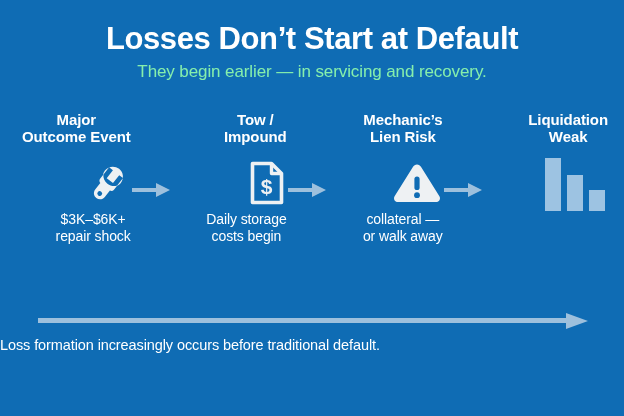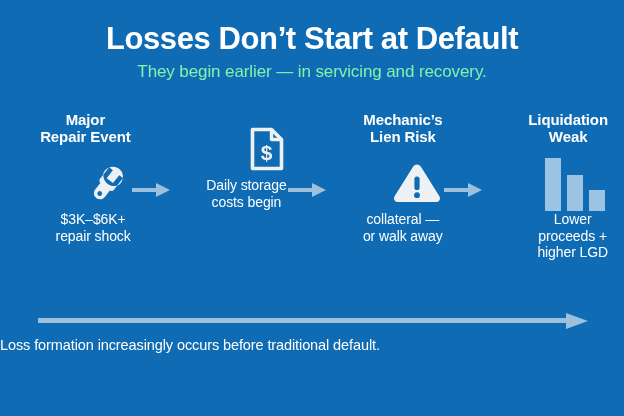--- a/index.html
+++ b/index.html
@@ -133,21 +133,21 @@
   <div class="header">
     <div class="title">Losses Don’t Start at Default</div>
     <div class="subtitle">They begin earlier — in servicing and recovery.</div>
   </div>
 
   <div class="steps">
 
     <div class="step step-1">
       <div class="step-head">
         <div>Major</div>
-        <div>Repair Event</div>
+        <div>Outcome Event</div>
       </div>
       <div class="step-icon">
         <svg width="46" height="46" viewBox="0 0 46 46" aria-hidden="true">
           <g transform="rotate(38 23 23)">
             <path d="M23.0 5.0 C17.4 5.0 12.9 9.5 12.9 15.1 C12.9 16.9 13.4 18.6 14.2 20.0
                      L14.2 20.0 L14.2 9.9 L19.0 9.9 L19.0 20.0 L27.0 20.0 L27.0 9.9 L31.8 9.9
                      L31.8 20.0 C32.6 18.6 33.1 16.9 33.1 15.1 C33.1 9.5 28.6 5.0 23.0 5.0 Z" fill="#eef1f3"></path>
             <path d="M14.2 19.2 C15.9 22.0 19.2 23.9 23.0 23.9 C26.8 23.9 30.1 22.0 31.8 19.2
                      L31.8 24.6 C31.8 26.2 30.6 27.5 29.1 27.7 L29.1 36.0
                      C29.1 39.3 26.4 42.0 23.0 42.0 C19.6 42.0 16.9 39.3 16.9 36.0
@@ -163,20 +163,24 @@
     </div>
 
     <div class="connector">
       <svg width="38" height="16" viewBox="0 0 38 16" aria-hidden="true">
         <rect x="0" y="6" width="26" height="4" fill="#9dc0dd"></rect>
         <polygon points="24,1 38,8 24,15" fill="#9dc0dd"></polygon>
       </svg>
     </div>
 
     <div class="step step-2">
+      <div class="step-head">
+        <div>Tow /</div>
+        <div>Impound</div>
+      </div>
       <div class="step-icon">
         <svg width="40" height="46" viewBox="0 0 40 46" aria-hidden="true">
           <path d="M5.5 3.5 L24.5 3.5 L34.5 13.5 L34.5 42.5 L5.5 42.5 Z" fill="none" stroke="#eef1f3" stroke-width="3.6" stroke-linejoin="round"></path>
           <path d="M24.5 3.5 L24.5 13.5 L34.5 13.5" fill="none" stroke="#eef1f3" stroke-width="3.4" stroke-linejoin="round"></path>
           <text x="19.5" y="33.5" font-family="'Liberation Sans', sans-serif" font-size="21" font-weight="bold" fill="#eef1f3" text-anchor="middle">$</text>
         </svg>
       </div>
       <div class="step-desc">
         <div>Daily storage</div>
         <div>costs begin</div>
@@ -222,25 +226,20 @@
         <div>Liquidation</div>
         <div>Weak</div>
       </div>
       <div class="step-icon bars">
         <svg id="bar-chart" width="66" height="53" viewBox="0 0 66 53" aria-hidden="true">
             <rect x="3" y="0" width="16" height="53" fill="#9dc3e2"></rect>
             <rect x="25" y="17" width="16" height="36" fill="#9dc3e2"></rect>
             <rect x="47" y="32" width="16" height="21" fill="#9dc3e2"></rect>
           </svg>
       </div>
-      <div class="step-desc">
-        <div>Lower</div>
-        <div>proceeds +</div>
-        <div>higher LGD</div>
-      </div>
     </div>
 
   </div>
 
   <div class="timeline">
     <svg width="550" height="18" viewBox="0 0 550 18" aria-hidden="true">
       <rect x="0" y="6" width="530" height="5" fill="#9dc0dd"></rect>
       <polygon points="528,1 550,9 528,17" fill="#9dc0dd"></polygon>
     </svg>
   </div>

